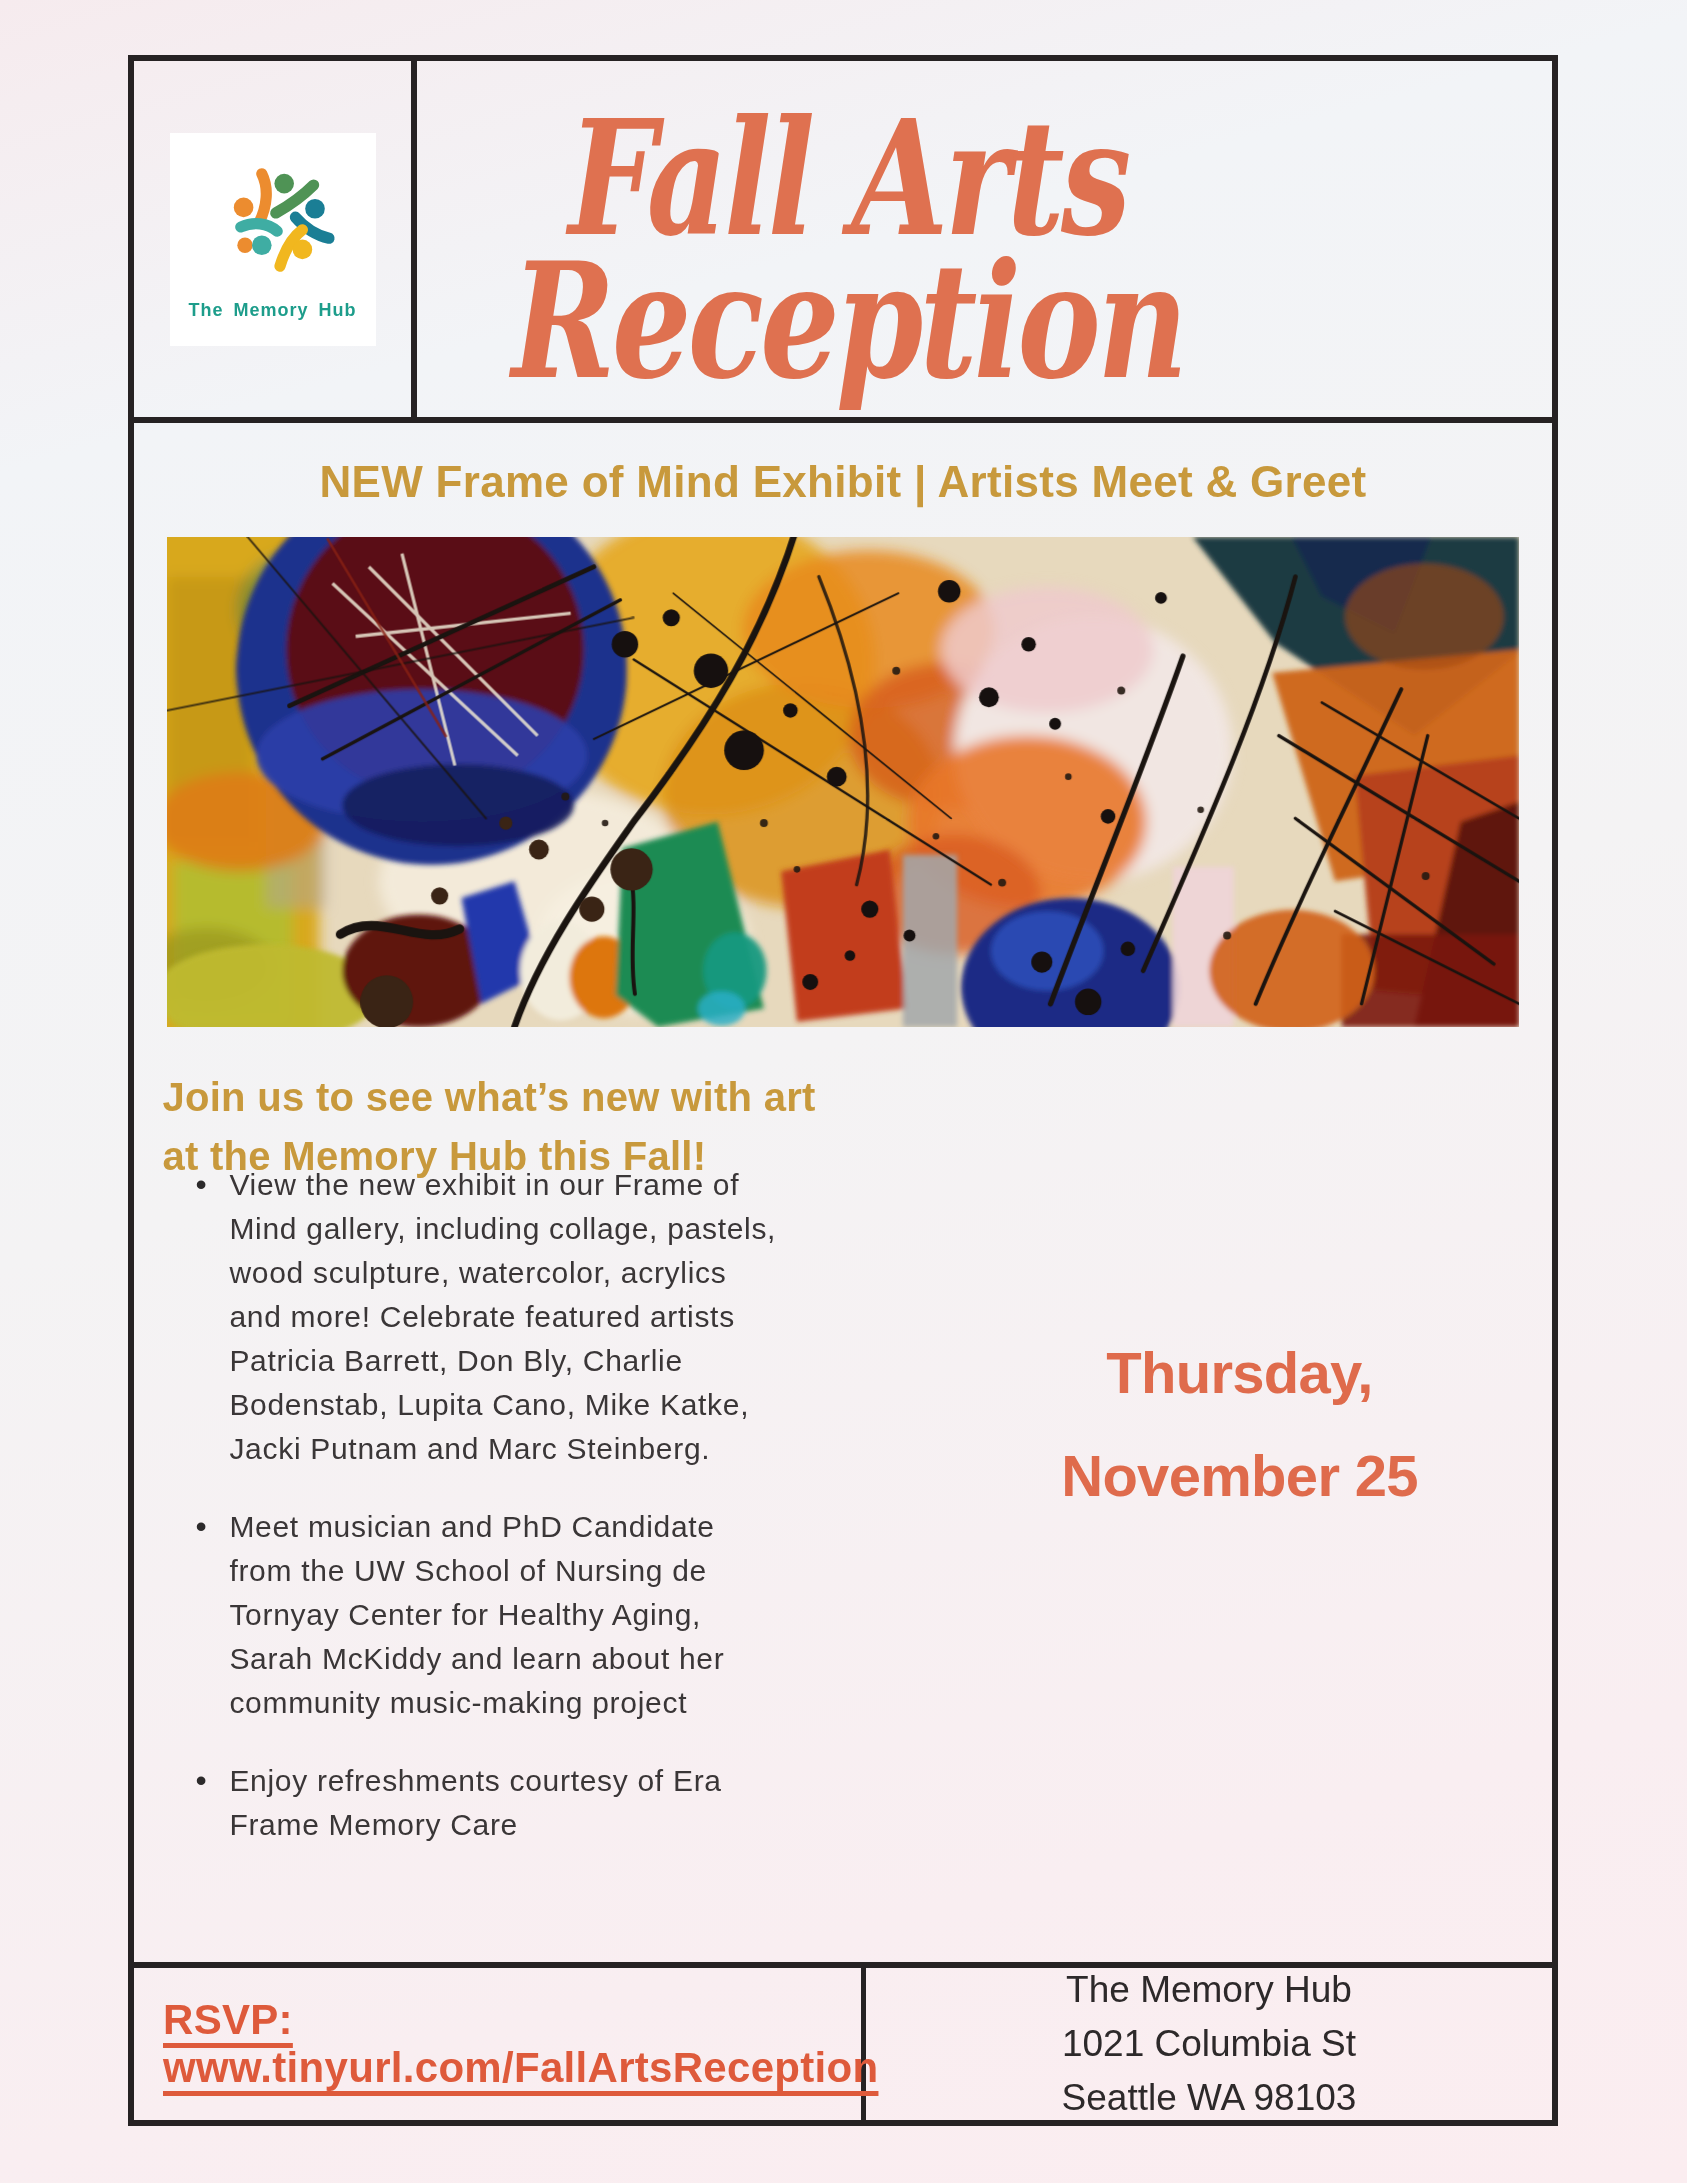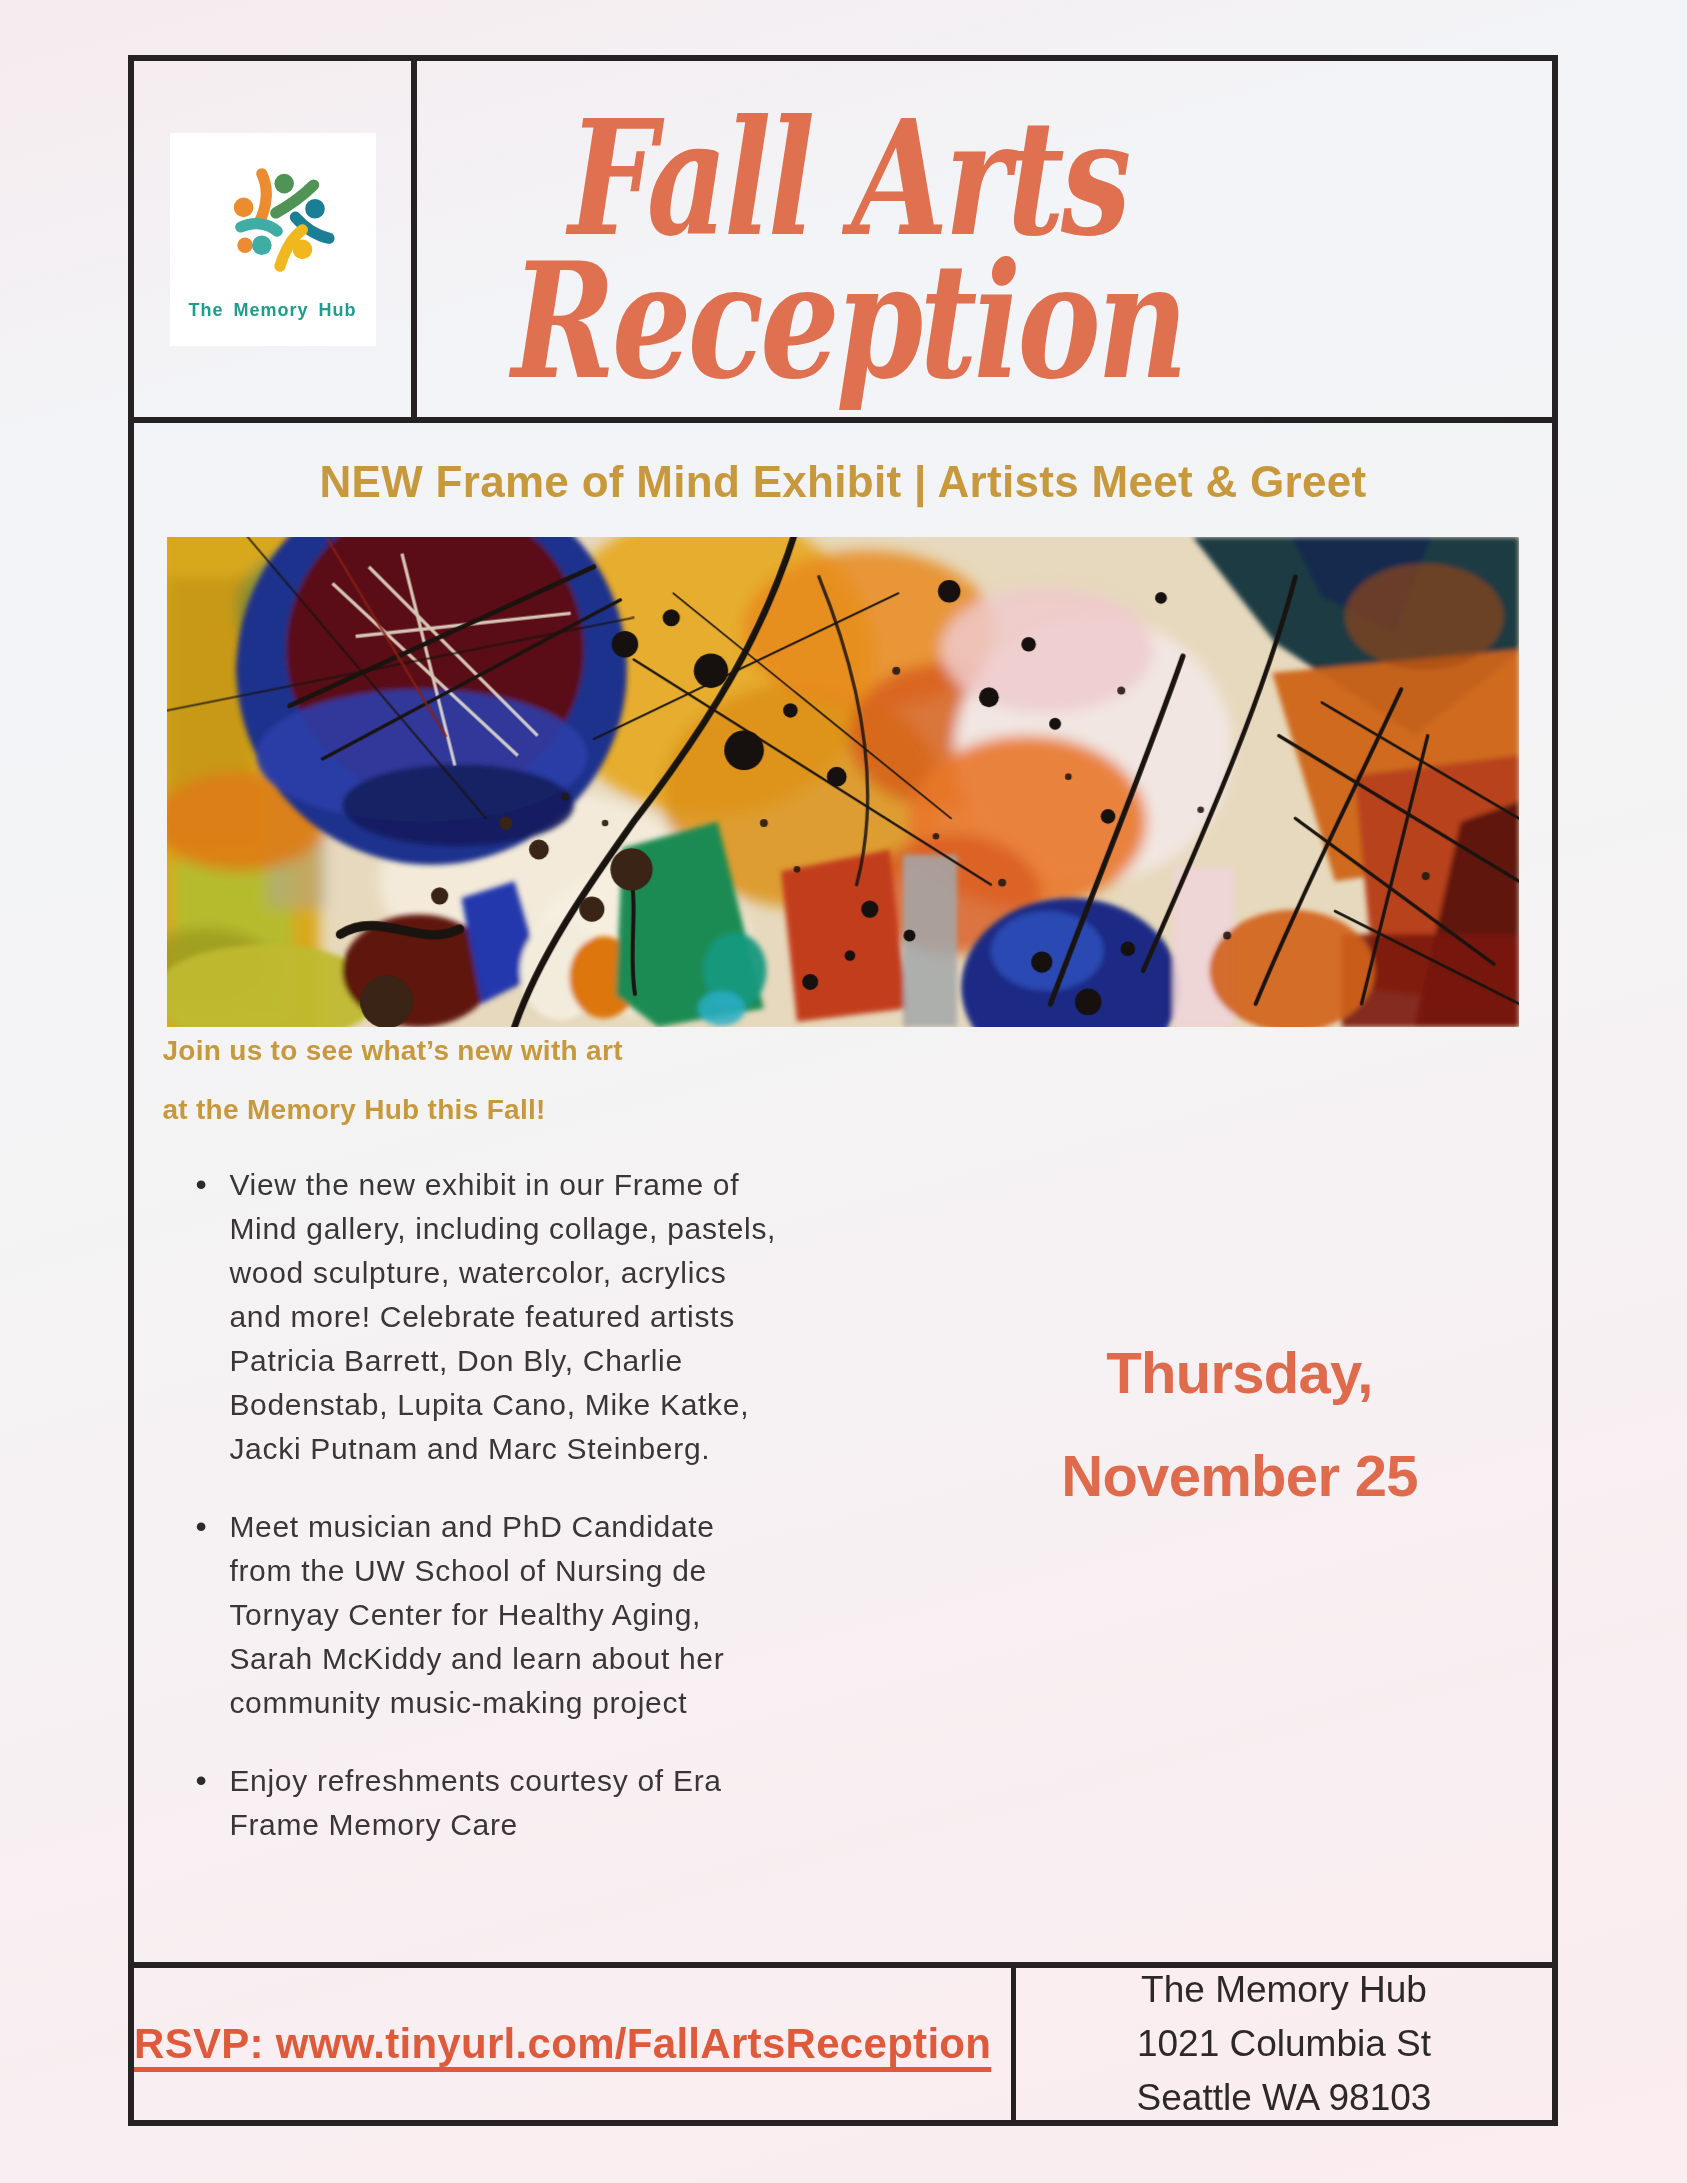--- a/index.html
+++ b/index.html
@@ -29,37 +29,37 @@
     transform:scaleX(0.78);margin-top:22.5px;
   }
   
   .main{flex:1;position:relative;}
   .subtitle{
     position:absolute;top:26.5px;left:0;width:100%;text-align:center;
     font-size:44px;font-weight:bold;color:#c8993c;letter-spacing:0.3px;margin-top:7px;
   }
   .painting{position:absolute;left:33px;top:114px;width:1352px;height:490px;}
   .intro{
-    position:absolute;left:28.4px;top:598px;
-    font-size:28px;font-weight:bold;color:#c8993c;line-height:59px;
+    position:absolute;left:28.4px;top:645px;
+    font-size:40px;font-weight:bold;color:#c8993c;line-height:59px;
     letter-spacing:0.3px;white-space:pre-line;
   }
   .bullets{
     position:absolute;left:28.4px;top:740px;margin:0;padding:0;list-style:none;
     font-size:30px;line-height:44px;color:#3a3637;letter-spacing:0.7px;
   }
   .bullets li{position:relative;padding-left:67px;margin-bottom:34px;white-space:pre-line;}
   .bullets li .dot{position:absolute;left:33px;top:-1.3px;font-size:32px;color:#2c2a2b;}
   .event{
     position:absolute;left:801px;top:898px;width:609px;text-align:center;
     font-size:58px;font-weight:bold;color:#df6b4c;line-height:103px;letter-spacing:-0.7px;
   }
   
   .footer{height:152px;min-height:152px;border-top:6px solid #262223;display:flex;margin-top:auto;}
-  .rsvp-cell{width:882px;flex:none;box-sizing:border-box;border-right:5.3px solid #262223;display:flex;align-items:center;}
+  .rsvp-cell{width:732px;flex:none;box-sizing:border-box;border-right:5.3px solid #262223;display:flex;align-items:center;padding-left:29px;}
   .rsvp{
     font-size:42px;font-weight:bold;color:#de5a3b;letter-spacing:0.3px;
     text-decoration:underline;text-decoration-thickness:4.6px;text-underline-offset:9.3px;text-decoration-skip-ink:auto;
   }
   .address-cell{flex:1;display:flex;flex-direction:column;align-items:center;justify-content:center;
     font-size:37px;line-height:54px;color:#2d292a;text-align:center;}
 </style>
 </head>
 <body>
 

